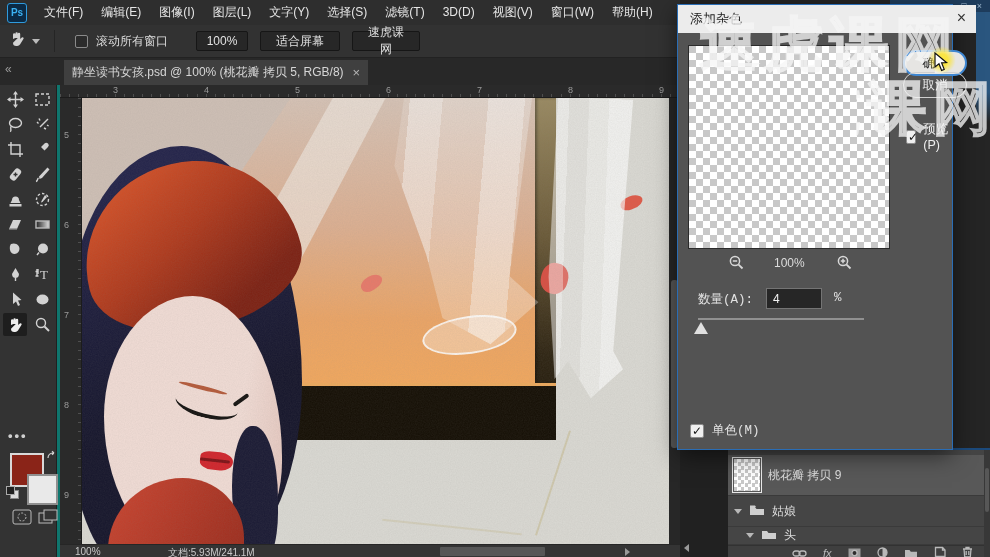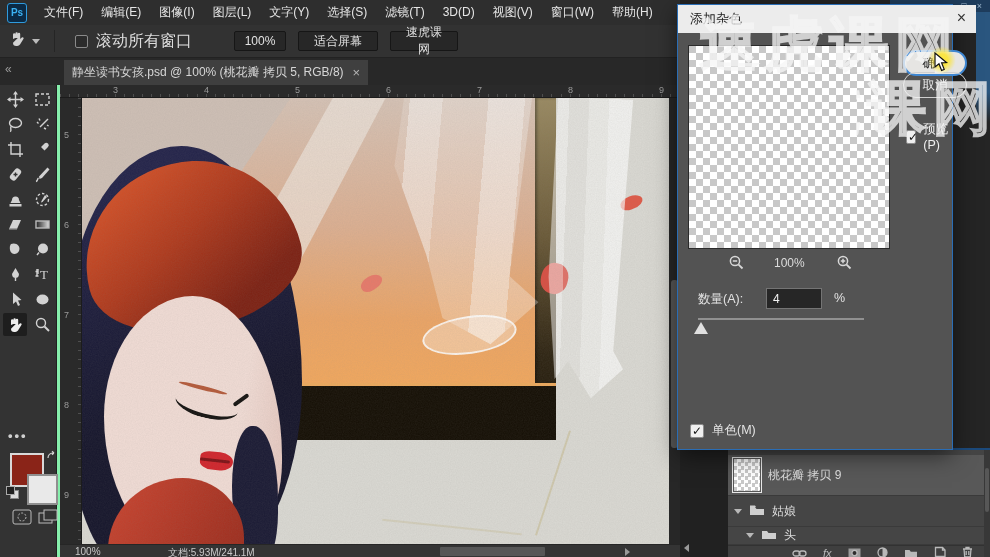--- a/index.html
+++ b/index.html
@@ -1,34 +1,34 @@
 <!DOCTYPE html>
 <html><head>
 <meta charset="utf-8">
 <style>
   * { margin:0; padding:0; box-sizing:border-box; }
   html,body { background:#111; }
   body { font-family:"Liberation Sans","DejaVu Sans",sans-serif; }
-  .app { position:relative; width:990px; height:557px; background:#86efac; overflow:hidden;
+  .app { position:relative; width:990px; height:557px; background:#0f766e; overflow:hidden;
          font-family:"Liberation Sans","DejaVu Sans",sans-serif; color:#e4e4e4; }
   .abs { position:absolute; }
 
   
   .menubar { left:0; top:0; width:990px; height:25px; background:#2e2e2e; display:flex; align-items:center; }
   .ps-logo { width:20px; height:20px; margin:0 8px 0 7px; background:#0b2a45; border:1px solid #2f9bde;
              border-radius:3px; color:#3bb1f2; font-size:10px; font-weight:bold; display:flex; align-items:center; justify-content:center; }
   .menu-item { padding:8px 9px; font-size:12px; color:#e6e6e6; line-height:25px; cursor:default; }
   .optionsbar { left:0; top:25px; width:990px; height:33px; background:#323232; border-bottom:1px solid #222;
                 display:flex; align-items:center; }
   .opt-sep { width:1px; height:22px; background:#252525; margin:0 8px; }
   .opt-btn { height:20px; background:#272727; border:1px solid #161616; border-radius:2px; color:#e2e2e2;
              font-size:12px; display:flex; align-items:center; justify-content:center; margin-right:12px; padding:0 10px; }
   .caret-down { width:0; height:0; border-left:4px solid transparent; border-right:4px solid transparent; border-top:5px solid #bbb; margin:0 6px; }
   .cbx-empty { width:13px; height:13px; border:1px solid #8a8a8a; background:#2b2b2b; border-radius:2px; margin:0 8px 0 12px; }
-  .opt-label { font-size:16px; color:#dcdcdc; margin-right:14px; }
+  .opt-label { font-size:12px; color:#dcdcdc; margin-right:0; }
   .tabbar { left:0; top:58px; width:680px; height:27px; background:#282828; }
   .doc-tab { position:absolute; left:64px; top:2px; width:304px; height:25px; background:#3f3f3f;
              display:flex; align-items:center; font-size:12px; color:#d6d6d6; padding:0 8px; }
   .doc-tab .close { margin-left:8px; color:#b5b5b5; font-size:13px; }
   .collapse-chevrons { position:absolute; left:5px; top:4px; color:#9a9a9a; font-size:12px; letter-spacing:-2px; }
 
   
   .toolbar { left:0; top:85px; width:57px; height:472px; background:#333; border-right:1px solid #202020; }
   .tool { position:absolute; width:24px; height:23px; display:flex; align-items:center; justify-content:center; border-radius:2px; }
   .tool.active { background:#1e1e1e; }
@@ -110,21 +110,21 @@
   .dialog { left:678px; top:5px; width:274px; height:444px; background:#535353;
             box-shadow:0 0 0 1px #2a6db5, 0 6px 22px rgba(0,0,0,.55); }
   .dlg-title { position:absolute; left:0; top:0; width:298px; height:28px; background:#ececec; color:#222;
                font-size:13px; display:flex; align-items:center; padding:0 12px; }
   .dlg-title .x { position:absolute; right:10px; top:4px; font-size:16px; color:#333; }
   .checker { background:repeating-conic-gradient(#ffffff 0% 25%, #c8c8c8 0% 50%); background-size:14px 14px; }
   .preview-box { position:absolute; left:10px; top:40px; width:202px; height:204px; border:1px solid #2b2b2b; }
   .zoom-row { position:absolute; left:10px; top:248px; width:202px; height:20px; color:#dcdcdc; font-size:12px; }
   .mag { position:absolute; top:1px; }
   .mag svg { stroke:#d8d8d8; fill:none; stroke-width:1.5; }
-  .dlg-label { color:#e2e2e2; font-size:12.5px; }
+  .dlg-label { color:#e2e2e2; font-size:12.5px;font-family:Liberation Mono, monospace; }
   .amount-input { position:absolute; left:68px; top:0px; width:56px; height:21px; background:#262626; border:1px solid #747474;
                   color:#f2f2f2; font-size:12px; padding-left:6px; font-family:"Liberation Sans","DejaVu Sans",sans-serif; }
   .slider-track { position:absolute; left:20px; top:313px; width:166px; height:2px; background:#909090; }
   .slider-thumb { position:absolute; left:16px; top:317px; width:0; height:0;
                   border-left:7px solid transparent; border-right:7px solid transparent; border-bottom:12px solid #e0e0e0; }
   .fieldset { position:absolute; left:10px; top:334px; width:278px; height:74px; border:1px solid #7b7b7b; }
   .legend { position:absolute; left:16px; top:-8px; background:#535353; padding:0 5px; font-size:12.5px; color:#e2e2e2; }
   .radio { position:absolute; width:14px; height:14px; border-radius:50%; background:#3c3c3c; }
   .radio.sel { border:2px solid #ebebeb; }
   .radio.sel::after { content:""; position:absolute; left:2px; top:2px; width:6px; height:6px; border-radius:50%; background:#ebebeb; }

